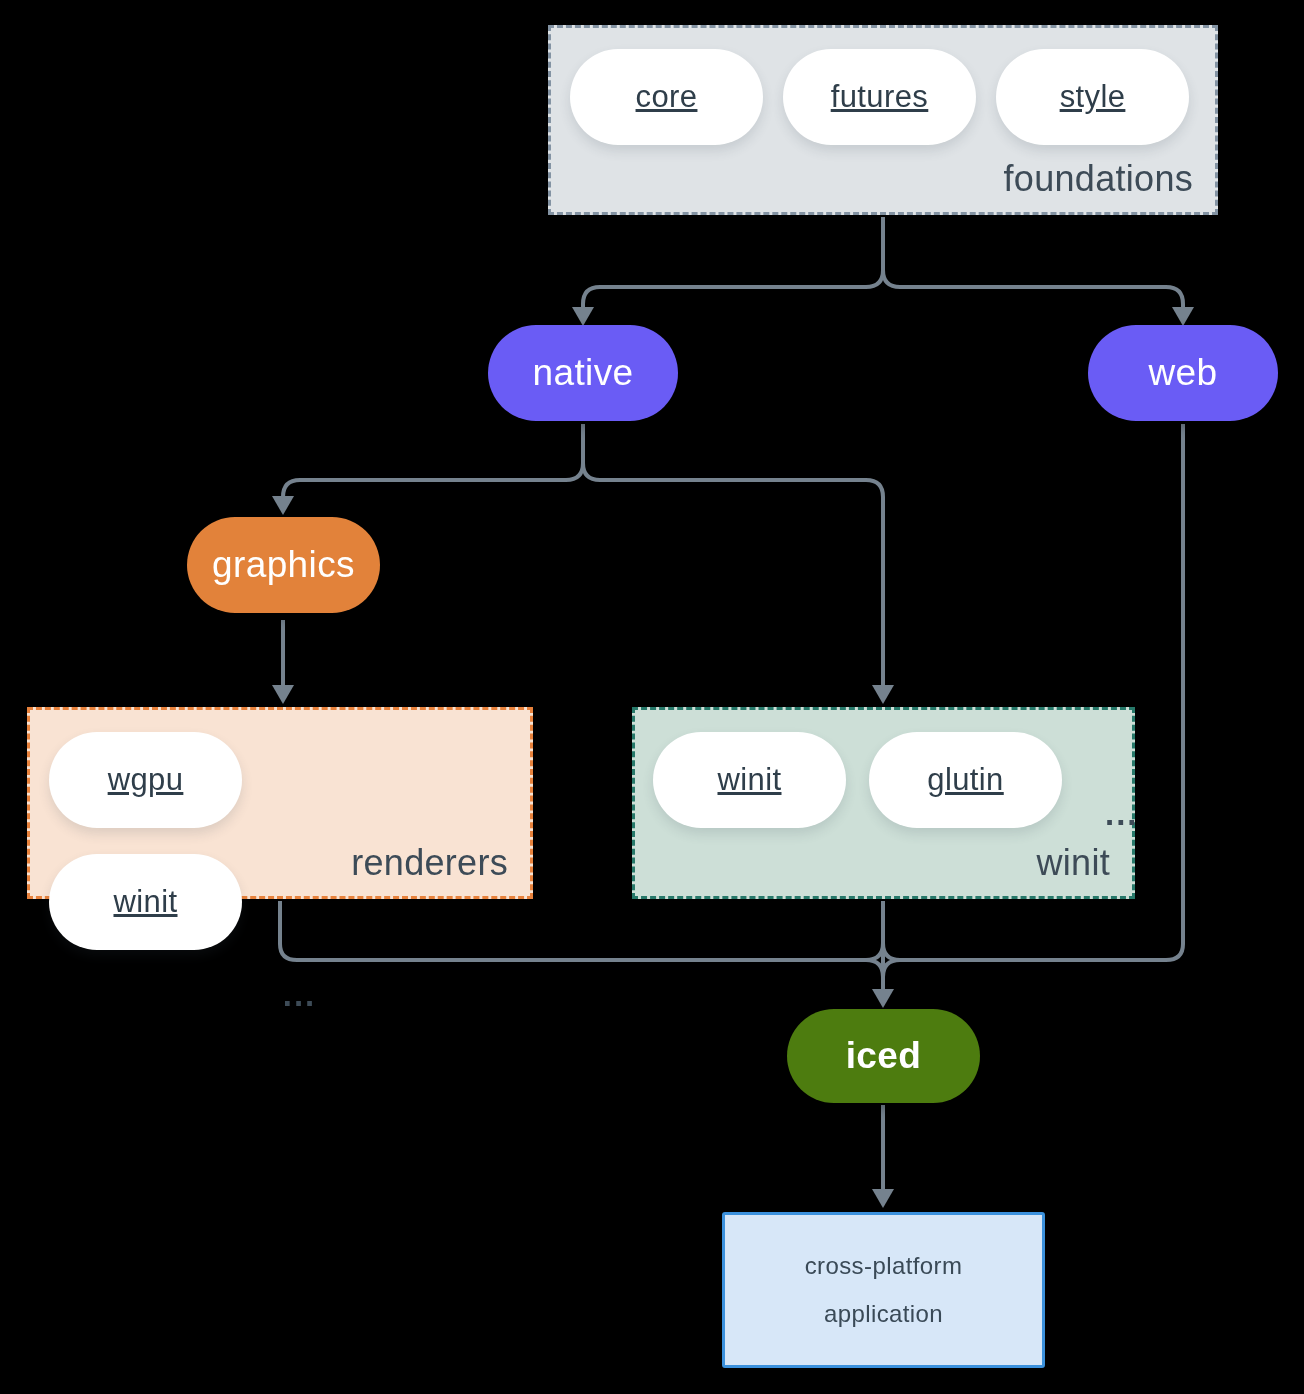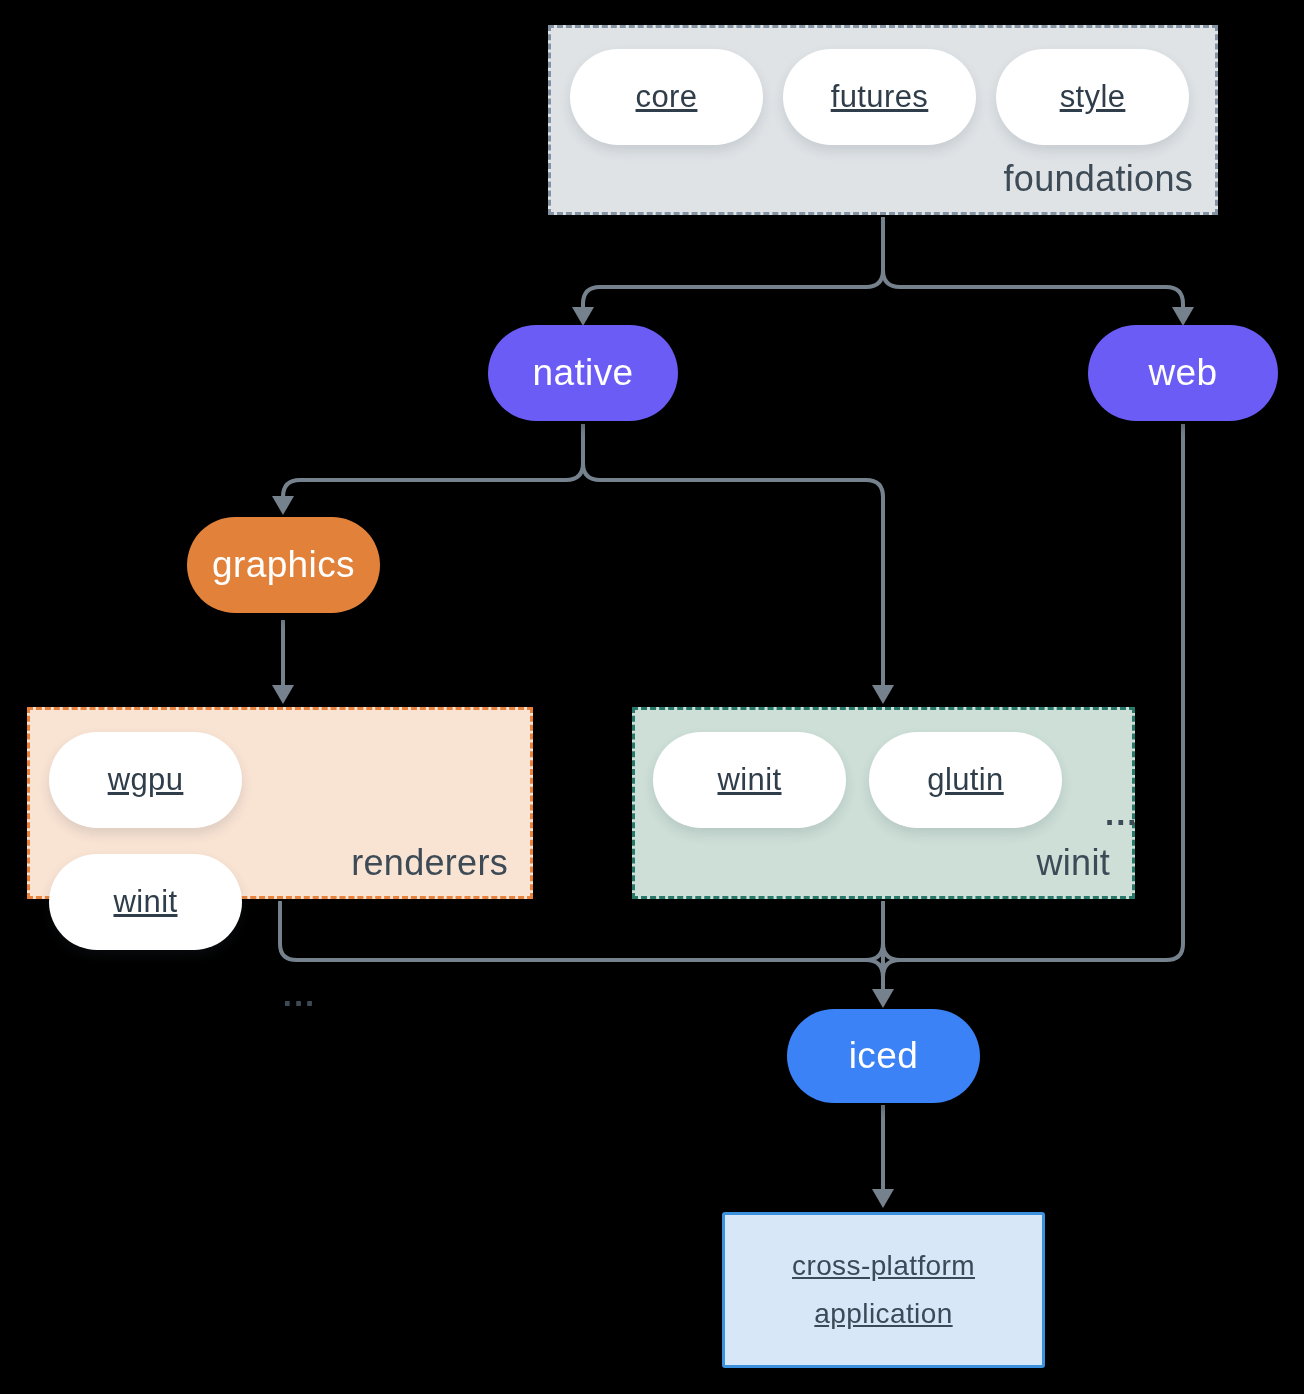--- a/index.html
+++ b/index.html
@@ -86,38 +86,37 @@
     justify-content: center;
     border-radius: 48px;
     color: #ffffff;
     font-size: 37px;
     letter-spacing: 0.4px;
     box-shadow: 0 5px 12px rgba(0, 0, 0, 0.30);
   }
   .node-native   { left: 488px;  top: 325px;  width: 190px; height: 96px; background: #6a5cf5; }
   .node-web      { left: 1088px; top: 325px;  width: 190px; height: 96px; background: #6a5cf5; justify-content: center; }
   .node-graphics { left: 187px;  top: 517px;  width: 193px; height: 96px; background: #e2823a; }
-  .node-iced     { left: 787px;  top: 1009px; width: 193px; height: 94px; background: #3b82f6; }
+  .node-iced     { left: 787px;  top: 1009px; width: 193px; height: 94px; background: #4d7c0f; font-weight: bold; }
   .app-box {
     position: absolute;
     z-index: 1;
     left: 722px; top: 1212px; width: 323px; height: 156px;
     box-sizing: border-box;
     background: #d7e7f8;
     border: 3px solid #3b91dd;
     border-radius: 3px;
     display: flex;
     flex-direction: column;
     align-items: center;
     justify-content: center;
     color: #3a4a57;
-    font-size: 28px;
+    font-size: 24px;
     line-height: 48px;
     letter-spacing: 0.4px;
-    text-decoration: underline;
   }
 </style>
 </head>
 <body>
 
 <div id="canvas">
 
   <svg id="wires" width="1304" height="1394" viewBox="0 0 1304 1394" fill="none" xmlns="http://www.w3.org/2000/svg">
 
     <path d="M 883 217 L 883 270 Q 883 287 866 287 L 600 287 Q 583 287 583 304 L 583 312" stroke="#75828e" stroke-width="4"></path>

